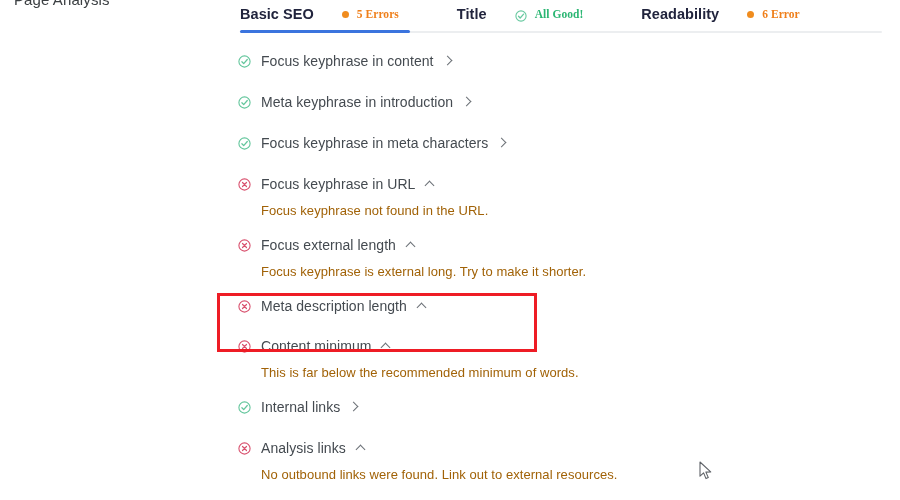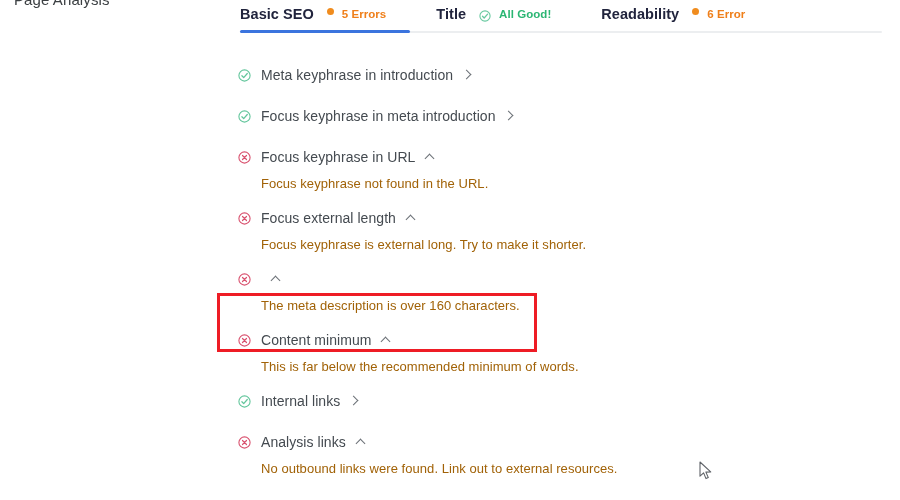--- a/index.html
+++ b/index.html
@@ -43,41 +43,43 @@
     width: 645px;
     height: 33px;
   }
   .tabs-row {
     position: absolute;
     left: 0;
     top: 0;
     height: 28px;
     display: flex;
     align-items: center;
-    gap: 8px;
+    gap: 16px;
     white-space: nowrap;
   }
   .tab {
     display: flex;
     align-items: center;
     height: 28px;
     padding: 0 0 0 0;
     cursor: pointer;
     white-space: nowrap;
   }
   .tab + .tab { margin-left: 42px; }
   .tab-label {
     font-size: 14.5px;
     font-weight: 700;
     color: #21243d;
     letter-spacing: .05px;
   }
   .tab-status {
     display: flex;
-    margin-left: 13px;
+    align-items: center;
+    margin-left: 28px;
+    font-family: Liberation Serif, serif;
   }
   .dot {
     width: 7px;
     height: 7px;
     border-radius: 50%;
     display: inline-block;
   }
   .dot.orange { background: #f08c1e; }
   .status-text {
     font-size: 11.5px;
@@ -240,47 +242,61 @@
       </div>
 
     </div>
 
     <div class="tab-underline-track"></div>
     <div class="tab-underline-active"></div>
   </div>
 
   <div class="results">
 
-    <div class="sp-lg"></div>
-
     <div class="result-item">
       <div class="result-head">
         <span class="ico">
           <svg width="13" height="13" viewBox="0 0 13 13">
             <circle cx="6.5" cy="6.5" r="5.6" fill="none" stroke="#63c69c" stroke-width="1.1"></circle>
             <path d="M3.9 6.7 L5.7 8.6 L9.3 4.5" fill="none" stroke="#63c69c" stroke-width="1.25" stroke-linecap="round" stroke-linejoin="round"></path>
           </svg>
         </span>
+        <span class="result-title">Focus keyphrase in content</span>
+        <span class="chev right">
+            <i></i>
+          </span>
+      </div>
+    </div>
+    <div class="sp-lg"></div>
+
+    <div class="result-item">
+      <div class="result-head">
+        <span class="ico">
+          <svg width="13" height="13" viewBox="0 0 13 13">
+            <circle cx="6.5" cy="6.5" r="5.6" fill="none" stroke="#63c69c" stroke-width="1.1"></circle>
+            <path d="M3.9 6.7 L5.7 8.6 L9.3 4.5" fill="none" stroke="#63c69c" stroke-width="1.25" stroke-linecap="round" stroke-linejoin="round"></path>
+          </svg>
+        </span>
         <span class="result-title">Meta keyphrase in introduction</span>
         <span class="chev right">
             <i></i>
           </span>
       </div>
     </div>
     <div class="sp-lg"></div>
 
     <div class="result-item">
       <div class="result-head">
         <span class="ico">
           <svg width="13" height="13" viewBox="0 0 13 13">
             <circle cx="6.5" cy="6.5" r="5.6" fill="none" stroke="#63c69c" stroke-width="1.1"></circle>
             <path d="M3.9 6.7 L5.7 8.6 L9.3 4.5" fill="none" stroke="#63c69c" stroke-width="1.25" stroke-linecap="round" stroke-linejoin="round"></path>
           </svg>
         </span>
-        <span class="result-title">Focus keyphrase in meta introduction</span>
+        <span class="result-title">Focus keyphrase in meta characters</span>
         <span class="chev right">
             <i></i>
           </span>
       </div>
     </div>
     <div class="sp-lg"></div>
 
     <div class="result-item">
       <div class="result-head">
         <span class="ico">
@@ -316,25 +332,25 @@
     <div class="sp-md"></div>
 
     <div class="result-item">
       <div class="result-head">
         <span class="ico">
           <svg width="13" height="13" viewBox="0 0 13 13">
             <circle cx="6.5" cy="6.5" r="5.6" fill="none" stroke="#d9526f" stroke-width="1.1"></circle>
             <path d="M4.5 4.5 L8.5 8.5 M8.5 4.5 L4.5 8.5" fill="none" stroke="#d9526f" stroke-width="1.2" stroke-linecap="round"></path>
           </svg>
         </span>
+        <span class="result-title">Meta description length</span>
         <span class="chev up">
             <i></i>
           </span>
       </div>
-      <div class="result-detail">The meta description is over 160 characters.</div>
     </div>
     <div class="sp-md"></div>
 
     <div class="result-item">
       <div class="result-head">
         <span class="ico">
           <svg width="13" height="13" viewBox="0 0 13 13">
             <circle cx="6.5" cy="6.5" r="5.6" fill="none" stroke="#d9526f" stroke-width="1.1"></circle>
             <path d="M4.5 4.5 L8.5 8.5 M8.5 4.5 L4.5 8.5" fill="none" stroke="#d9526f" stroke-width="1.2" stroke-linecap="round"></path>
           </svg>

